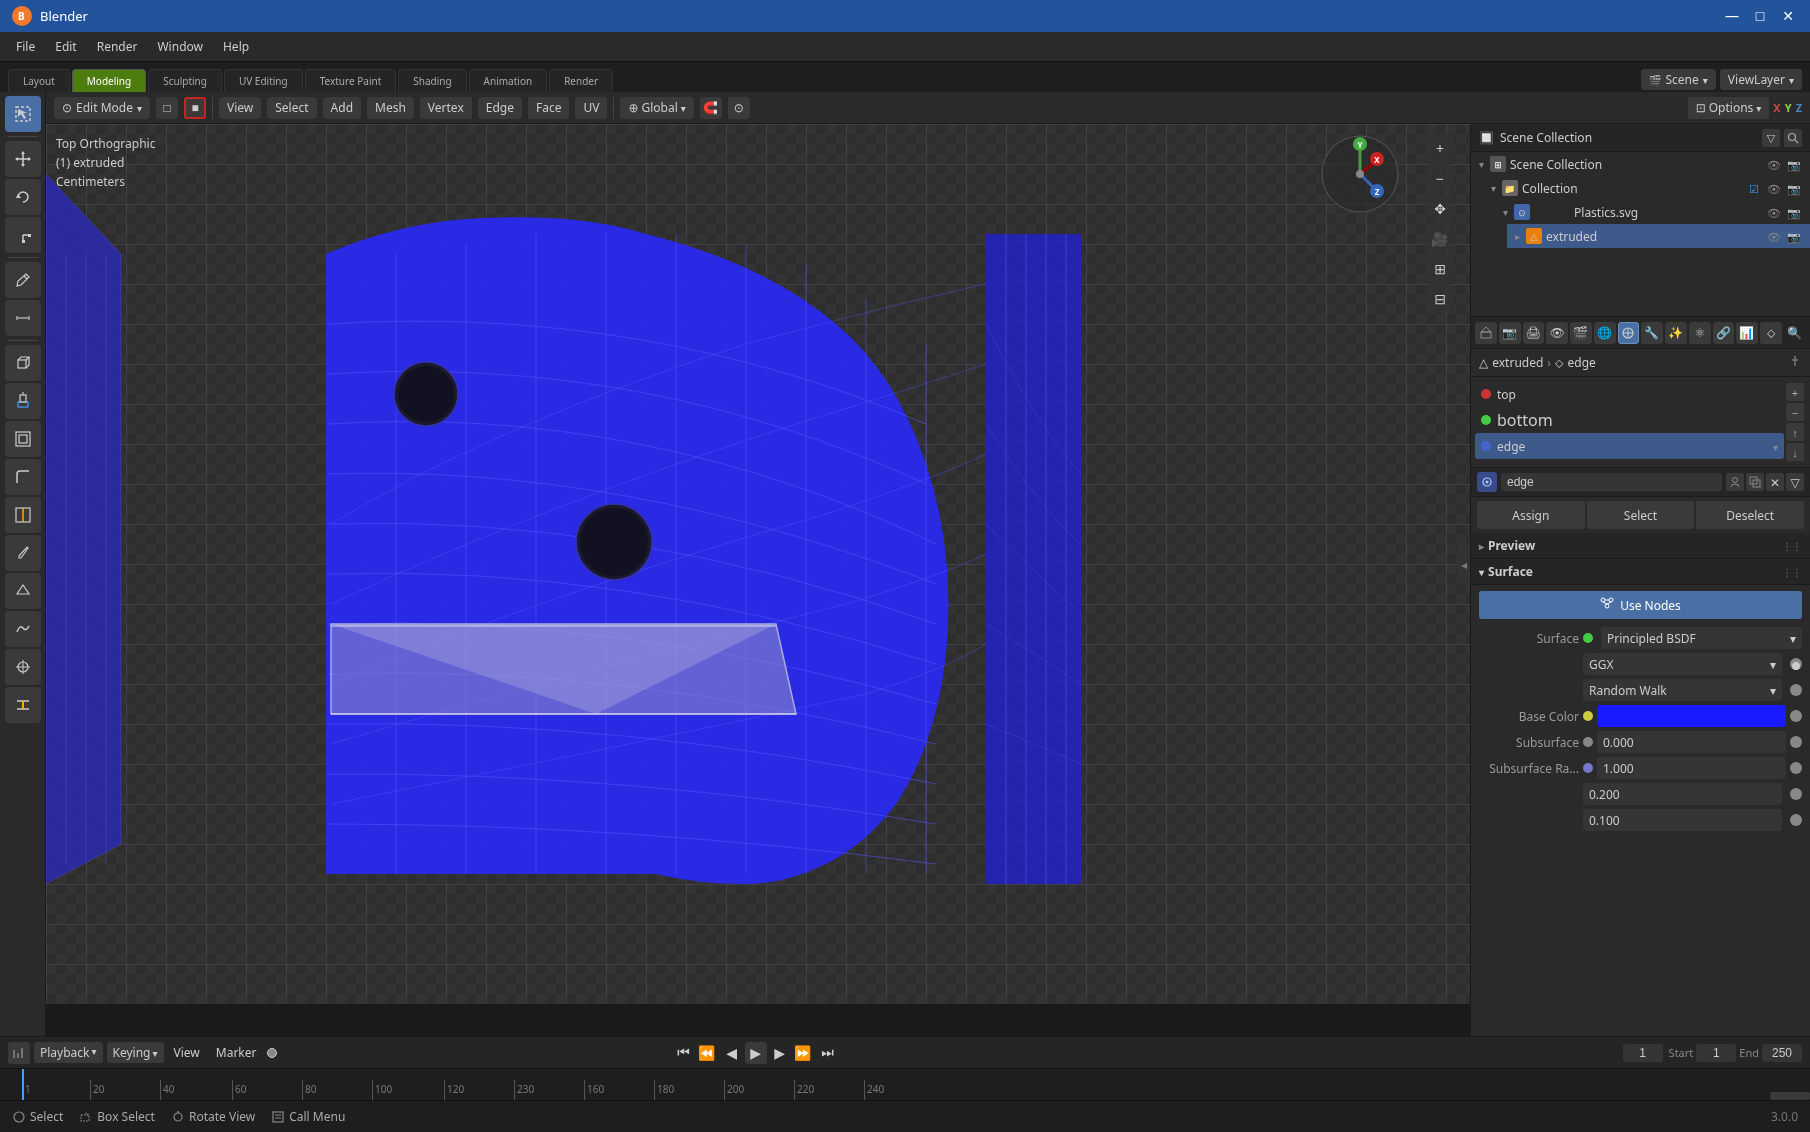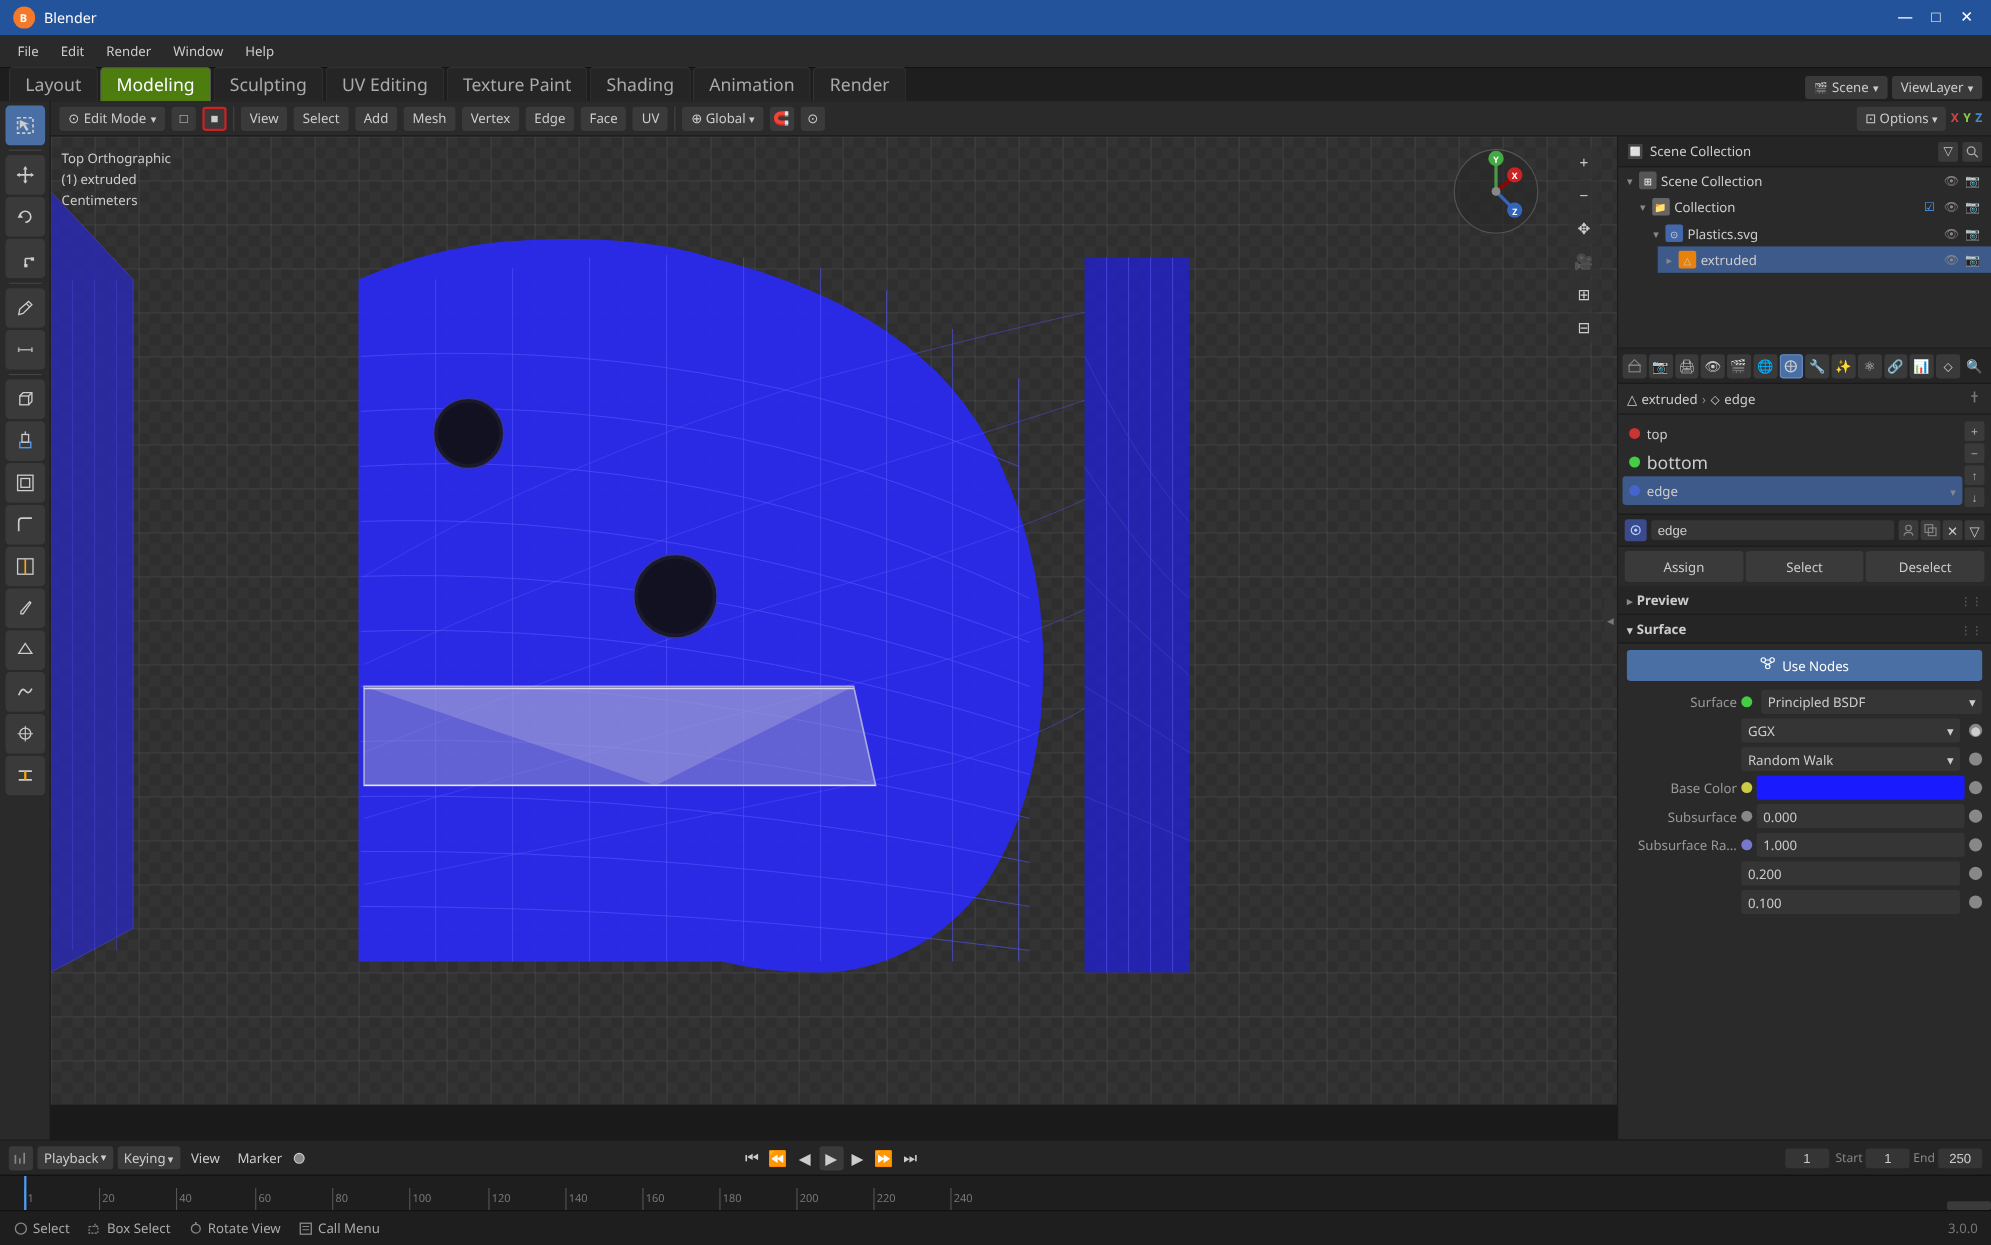--- a/index.html
+++ b/index.html
@@ -68,21 +68,21 @@
       height: 30px;
       background: #1e1e1e;
       display: flex;
       align-items: flex-end;
       padding: 0 8px;
     }
     .workspace-tab {
       padding: 4px 14px;
       color: #aaa;
       cursor: pointer;
-      font-size: 16px;
+      font-size: 10px;
       border-radius: 4px 4px 0 0;
       background: #252525;
       margin-right: 2px;
       border: 1px solid #333;
       border-bottom: none;
     }
     .workspace-tab.active {
       background: #4d7c0f;
       color: white;
       border-color: #555;
@@ -889,21 +889,21 @@
             <div class="outliner-actions">
               <span class="ol-icon" style="color:#4a9eff;">☑</span>
               <span class="ol-icon">👁</span>
               <span class="ol-icon">📷</span>
             </div>
           </div>
 
           <div class="outliner-item outliner-indent2">
             <span style="font-size:10px;color:#888;margin-right:2px;">▾</span>
             <span class="item-icon" style="background:#4466aa;font-size:9px;padding:2px;">⊙</span>
-            <span style="font-size:12px;">Plastics.svg</span>
+            <span style="font-size:12px;margin-left:40px;">Plastics.svg</span>
             <div class="outliner-actions">
               <span class="ol-icon">👁</span>
               <span class="ol-icon">📷</span>
             </div>
           </div>
 
           <div class="outliner-item outliner-indent3 selected">
             <span style="font-size:10px;color:#888;margin-right:2px;">▸</span>
             <span class="item-icon" style="background:#e8820c;font-size:9px;padding:2px;">△</span>
             <span style="font-size:12px;">extruded</span>
@@ -1209,21 +1209,21 @@
   <div class="timeline-marker" style="left:302px;">
       <span>80</span>
     </div>
   <div class="timeline-marker" style="left:372px;">
       <span>100</span>
     </div>
   <div class="timeline-marker" style="left:444px;">
       <span>120</span>
     </div>
   <div class="timeline-marker" style="left:514px;">
-      <span>140</span>
+      <span>230</span>
     </div>
   <div class="timeline-marker" style="left:584px;">
       <span>160</span>
     </div>
   <div class="timeline-marker" style="left:654px;">
       <span>180</span>
     </div>
   <div class="timeline-marker" style="left:724px;">
       <span>200</span>
     </div>

